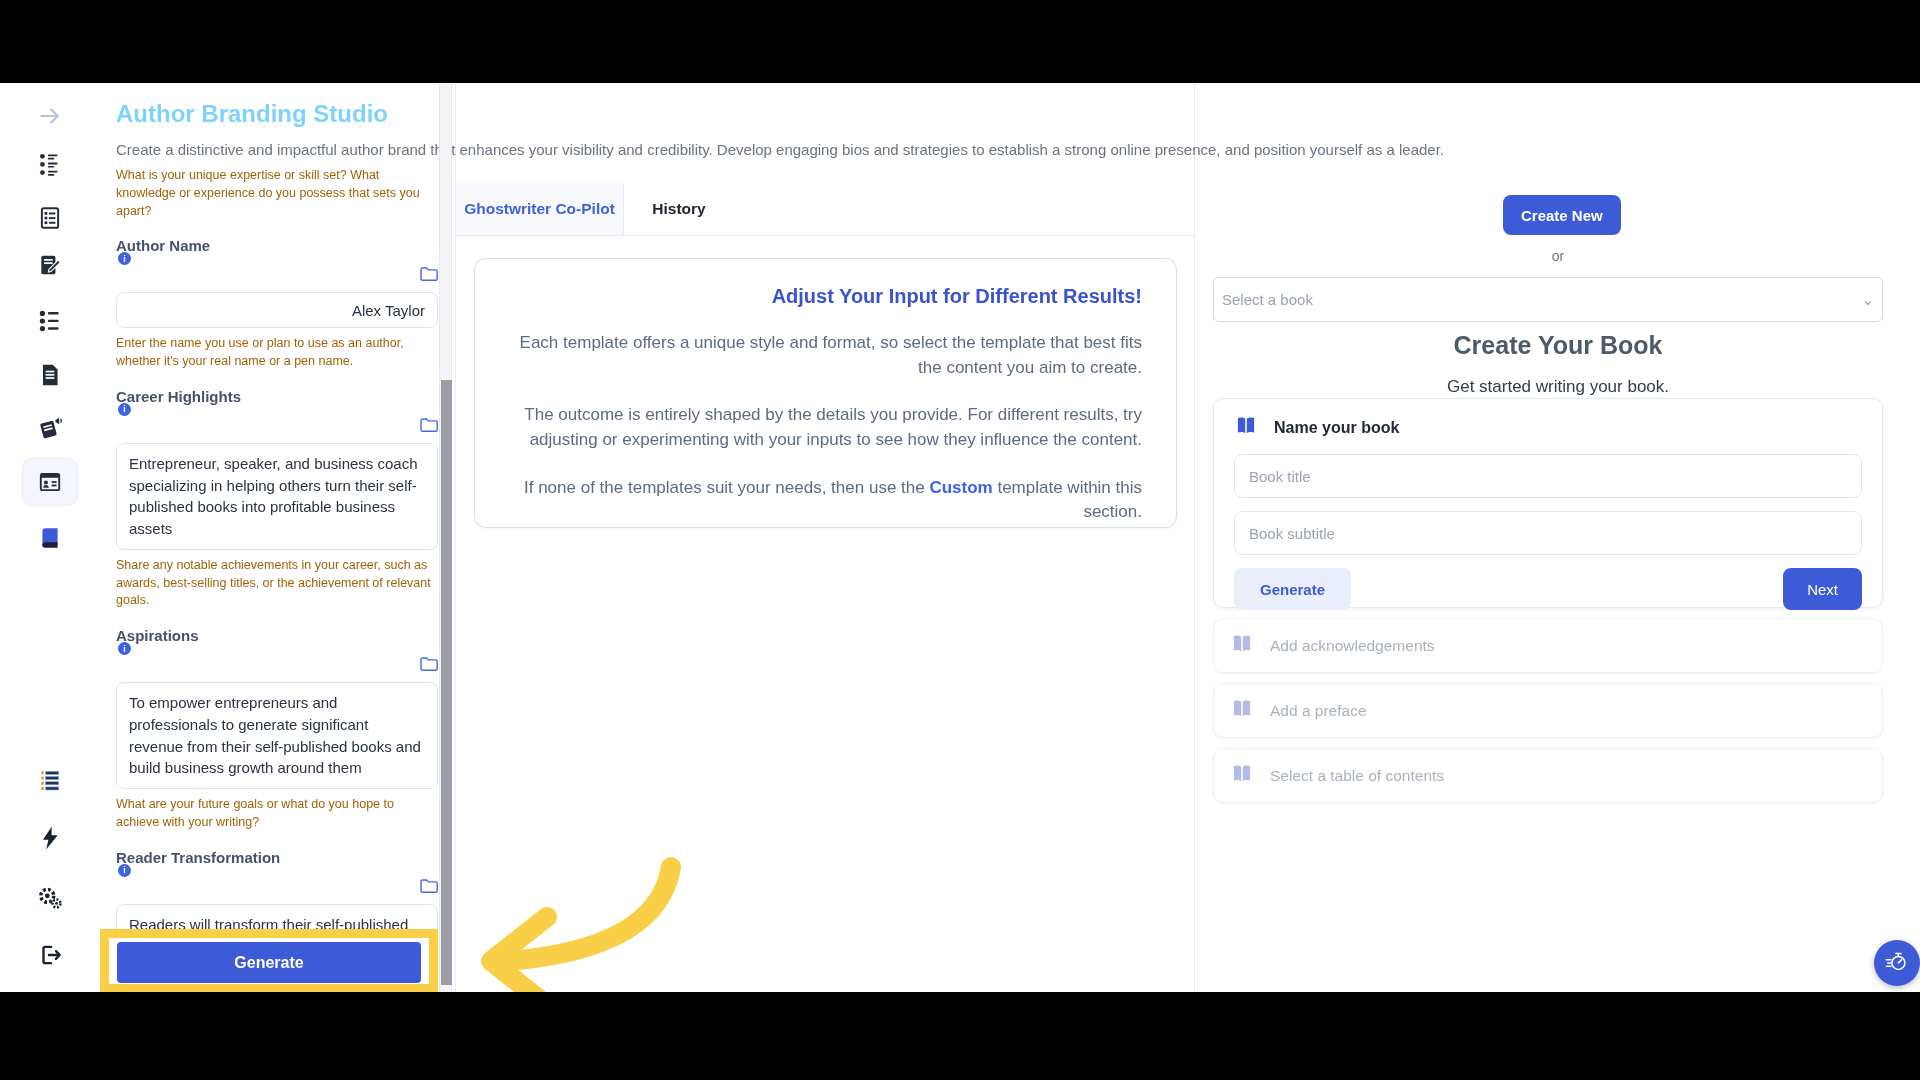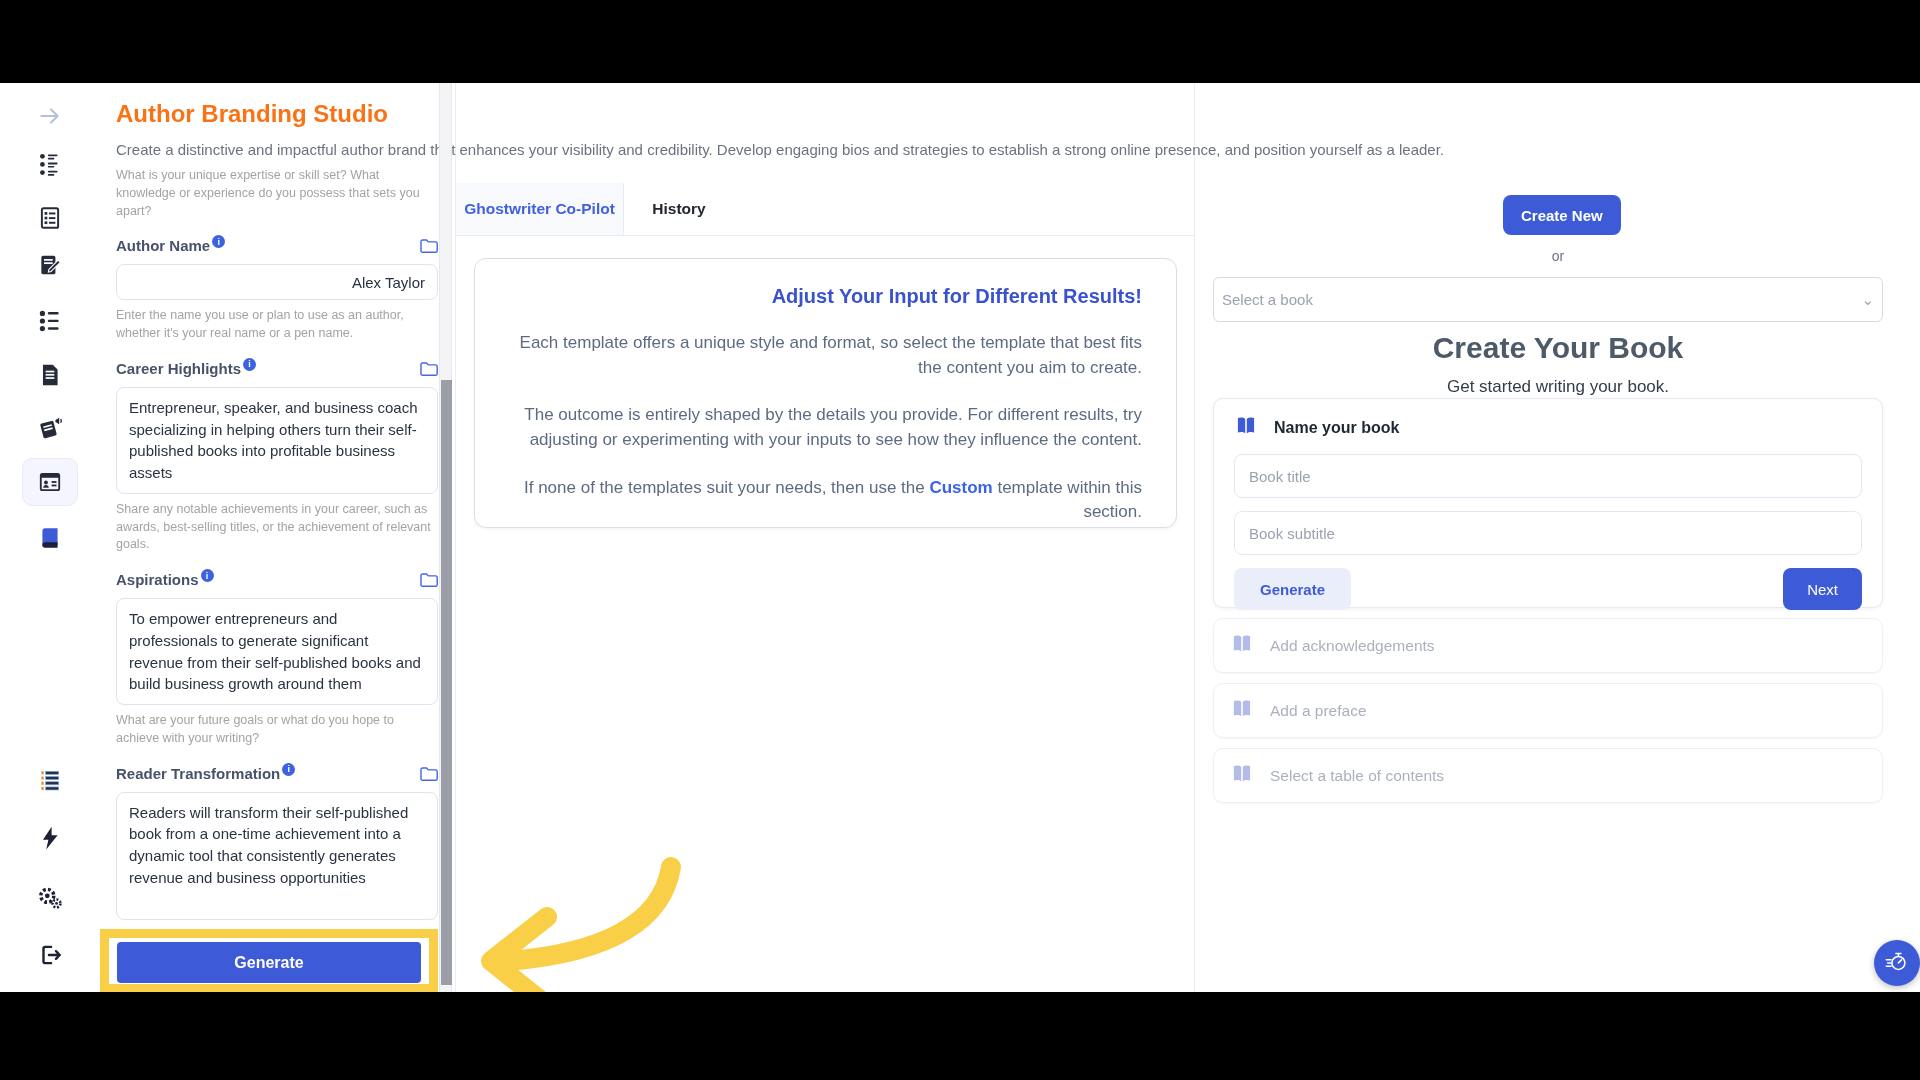--- a/index.html
+++ b/index.html
@@ -11,29 +11,29 @@
   .letterbox.top { top:0; height:83px; }
   .letterbox.bottom { top:992px; height:88px; }
 
   
   .sidebar { position:absolute; left:0; top:83px; width:100px; height:909px; background:#fff; z-index:5; }
   .side-ic { position:absolute; left:30px; width:40px; height:40px; display:flex; align-items:center; justify-content:center; cursor:pointer; }
   .side-ic svg { width:26px; height:26px; }
   .active-pill { position:absolute; left:22px; top:375px; width:56px; height:48px; background:#f4f5fe; border:1px solid #e7eafb; border-radius:10px; }
 
   
-  .page-title { position:absolute; left:116px; top:100px; font-size:24px; font-weight:bold; color:#f97316; z-index:6;}
+  .page-title { position:absolute; left:116px; top:100px; font-size:24px; font-weight:bold; color:#7dd3fc; z-index:6;}
   .page-sub { position:absolute; left:116px; top:141px; width:1500px; font-size:15px; color:#6b7280; z-index:6;}
 
   
   .form-panel { position:absolute; left:100px; top:160px; width:338px; height:770px; overflow:hidden; padding:0 0 0 16px; z-index:4; }
   .form-inner { width:322px; }
   .cutfield { margin-top:-18px; height:54px; border:1px solid #dde3f0; border-radius:8px; padding:26px 12px 0 12px; font-size:15px; color:#2a3342; background:#fff; overflow:hidden;}
-  .helper { font-size:12.5px; line-height:1.42; color:#a3a3a3; margin-top:7px; }
-  .lblrow { display:flex; align-items:flex-start; margin-top:17px; }
+  .helper { font-size:12.5px; line-height:1.42; color:#a16207; margin-top:7px; }
+  .lblrow { display:flex; align-items:flex-start; margin-top:17px;flex-direction:column; }
   .lbl { font-size:15px; font-weight:600; color:#47526a; }
   .infodot { width:13px; height:13px; border-radius:50%; background:#3d62e0; color:#fff; font-size:9px; font-weight:bold; display:inline-flex; align-items:center; justify-content:center; margin-left:2px; margin-top:-2px;}
   .folder { margin-left:auto; cursor:pointer; }
   .tbox { width:100%; border:1px solid #dde3f0; border-radius:8px; background:#fff; padding:9px 12px; font-size:15px; line-height:1.45; color:#2a3342; font-family:"Liberation Sans",sans-serif; resize:none; overflow:hidden; display:block; margin-top:6px;}
   input.tbox { height:36px; padding:6px 12px;text-align:right; }
   .gen-highlight { position:absolute; left:100px; top:929px; width:338px; height:64px; border:9px solid #f9cf47; z-index:30; }
   .gen-btn { position:absolute; left:117px; top:942px; width:304px; height:41px; background:#3d5bd7; border:none; border-radius:4px; color:#fff; font-size:16px; font-weight:bold; cursor:pointer; z-index:31; font-family:"Liberation Sans",sans-serif;}
 
   
   .sb-track { position:absolute; left:439px; top:83px; width:13px; height:909px; background:#f4f4f6; border-left:1px solid #e8e8ec; border-right:1px solid #e8e8ec; z-index:8;}
@@ -49,21 +49,21 @@
   .info-title { font-size:20px; font-weight:bold; color:#3952cf; }
   .info-p { font-size:17px; line-height:1.45; color:#5d6b82; margin-top:23px; }
   .custom-link { color:#3b63e8; font-weight:bold; cursor:pointer; }
 
   
   .right-panel { position:absolute; left:1194px; top:83px; width:654px; height:909px; background:#fff; border-left:1px solid #ececf2; }
   .createnew { position:absolute; left:308px; top:112px; height:40px; padding:0 18px; background:#3d5bd7; border:none; border-radius:8px; color:#fff; font-size:15px; font-weight:bold; cursor:pointer; font-family:"Liberation Sans",sans-serif;}
   .or { position:absolute; left:0; top:165px; width:726px; text-align:center; font-size:14px; color:#6b7280; }
   .book-select { position:absolute; left:18px; top:194px; width:670px; height:45px; border:1px solid #d4d9e2; border-radius:6px; background:#fff; display:flex; align-items:center; padding:0 8px; font-size:15px; color:#9aa2af; cursor:pointer; }
   .book-select .chev { margin-left:auto; color:#9aa2af; font-size:15px; }
-  .cyb-head { position:absolute; left:0; top:248px; width:726px; text-align:center; font-size:30px; font-weight:600; color:#4d5a68; }
+  .cyb-head { position:absolute; left:0; top:248px; width:726px; text-align:center; font-size:25px; font-weight:600; color:#4d5a68; }
   .cyb-sub { position:absolute; left:0; top:294px; width:726px; text-align:center; font-size:17px; color:#333d4a; }
   .name-card { position:absolute; left:18px; top:315px; width:670px; height:210px; border:1px solid #e8eaf1; border-radius:10px; background:#fff; box-shadow:0 1px 4px rgba(40,50,90,.07); padding:16px 20px; }
   .name-head { display:flex; align-items:center; gap:16px; font-size:16px; font-weight:bold; color:#1f2733; }
   .bk-input { width:100%; height:44px; border:1px solid #e3e7f0; border-radius:8px; padding:0 14px; font-size:15px; color:#2a3342; margin-top:13px; font-family:"Liberation Sans",sans-serif;}
   .bk-input::placeholder { color:#9aa2af; }
   .card-btns { display:flex; margin-top:13px; }
   .gen-light { height:42px; padding:0 26px; background:#e9eefa; color:#3d5bd7; border:none; border-radius:8px; font-size:15px; font-weight:bold; cursor:pointer; font-family:"Liberation Sans",sans-serif;}
   .next-btn { height:42px; padding:0 24px; margin-left:auto; background:#3d5bd7; color:#fff; border:none; border-radius:8px; font-size:15px; font-weight:normal; cursor:pointer; font-family:"Liberation Sans",sans-serif;}
   .dis-row { position:absolute; left:18px; width:670px; height:55px; border:1px solid #eef0f6; border-radius:10px; background:#fff; box-shadow:0 1px 2px rgba(40,50,90,.04); display:flex; align-items:center; gap:16px; padding:0 16px; font-size:15.5px; color:#aab1bd; cursor:pointer; }
   .fab { position:absolute; left:1874px; top:940px; width:46px; height:46px; border-radius:50%; background:#3d5bd7; border:none; display:flex; align-items:center; justify-content:center; cursor:pointer; z-index:70; box-shadow:0 2px 6px rgba(0,0,0,.25);}

